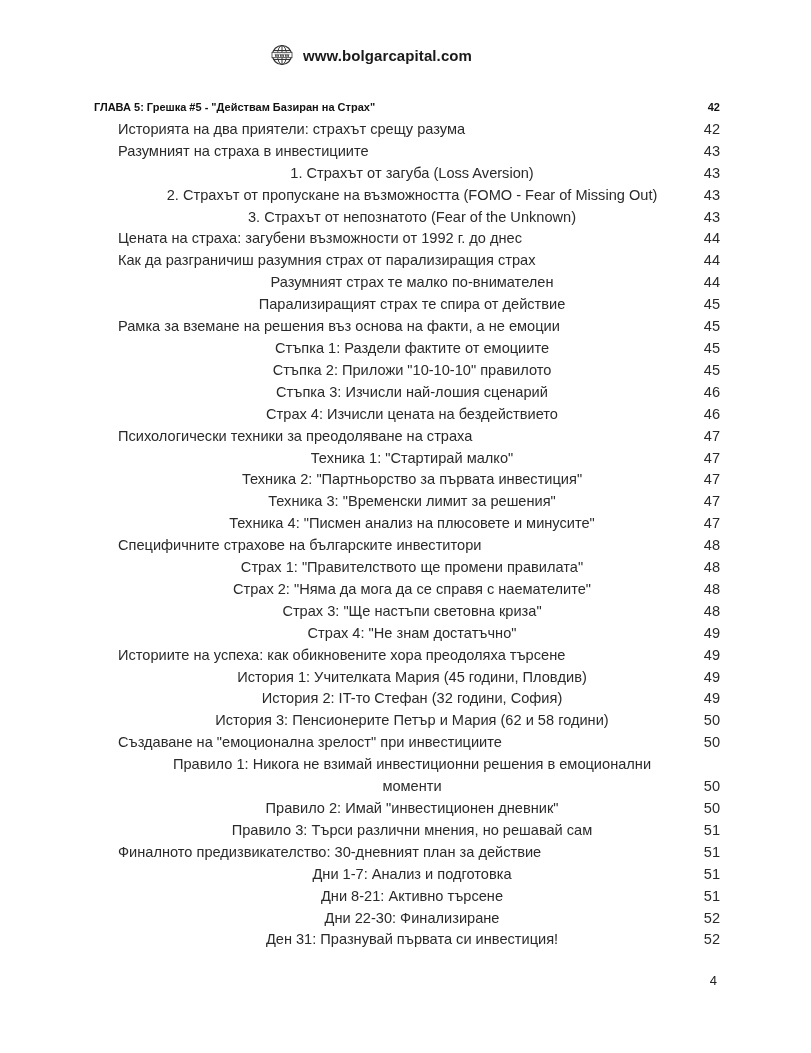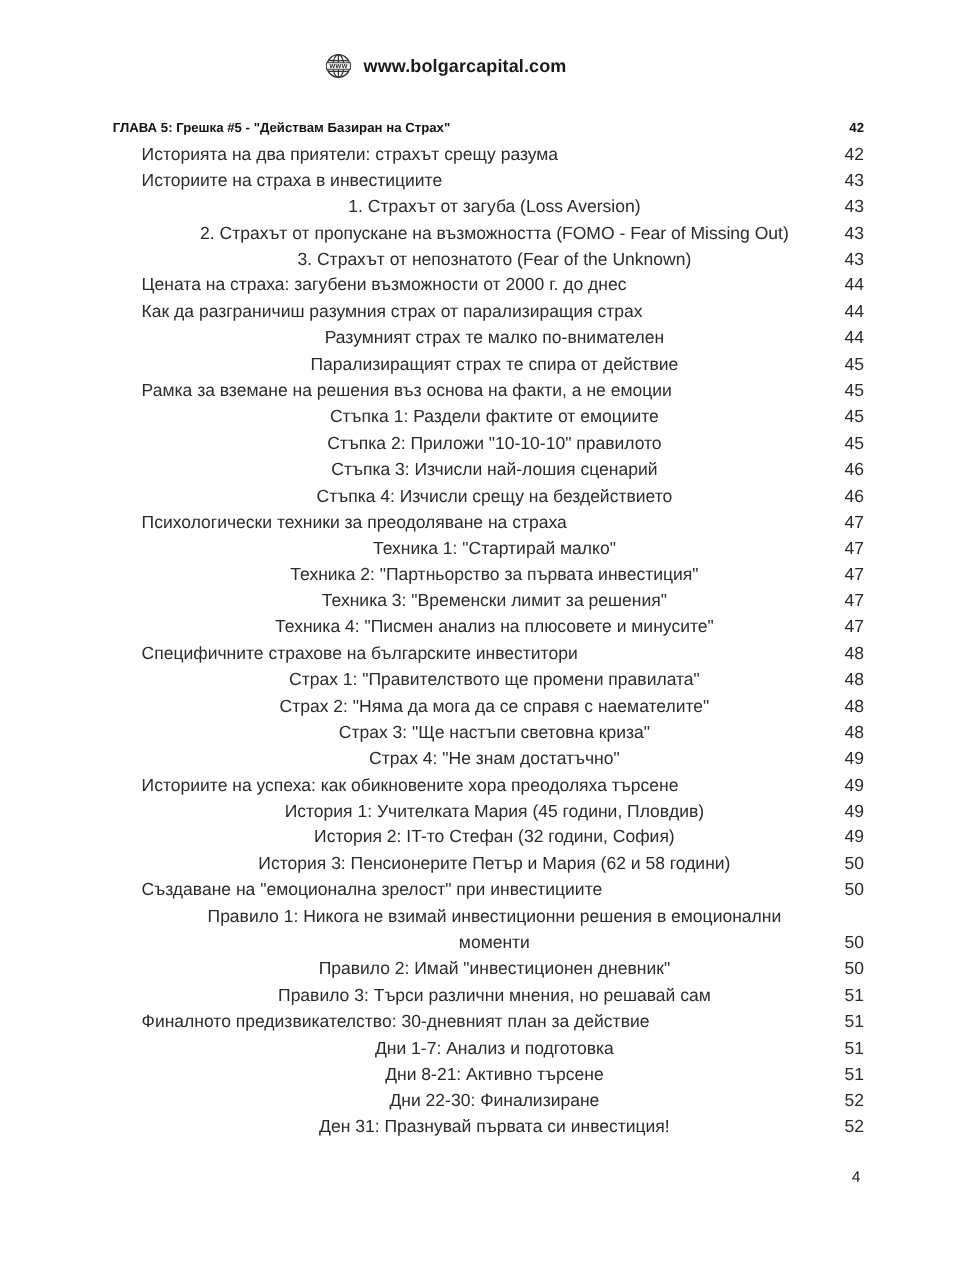--- a/index.html
+++ b/index.html
@@ -46,37 +46,37 @@
 <div class="toc" id="toc">
     <div class="row lvl0">
       <span class="title">ГЛАВА 5: Грешка #5 - "Действам Базиран на Страх"</span>
       <span class="page">42</span>
     </div>
     <div class="row lvl1">
       <span class="title">Историята на два приятели: страхът срещу разума</span>
       <span class="page">42</span>
     </div>
     <div class="row lvl1">
-      <span class="title">Историите на страха в инвестициите</span>
+      <span class="title">Разумният на страха в инвестициите</span>
       <span class="page">43</span>
     </div>
     <div class="row lvl2">
       <span class="title">1. Страхът от загуба (Loss Aversion)</span>
       <span class="page">43</span>
     </div>
     <div class="row lvl2">
       <span class="title">2. Страхът от пропускане на възможността (FOMO - Fear of Missing Out)</span>
       <span class="page">43</span>
     </div>
     <div class="row lvl2">
       <span class="title">3. Страхът от непознатото (Fear of the Unknown)</span>
       <span class="page">43</span>
     </div>
     <div class="row lvl1">
-      <span class="title">Цената на страха: загубени възможности от 2000 г. до днес</span>
+      <span class="title">Цената на страха: загубени възможности от 1992 г. до днес</span>
       <span class="page">44</span>
     </div>
     <div class="row lvl1">
       <span class="title">Как да разграничиш разумния страх от парализиращия страх</span>
       <span class="page">44</span>
     </div>
     <div class="row lvl2">
       <span class="title">Разумният страх те малко по-внимателен</span>
       <span class="page">44</span>
     </div>
@@ -94,21 +94,21 @@
     </div>
     <div class="row lvl2">
       <span class="title">Стъпка 2: Приложи "10-10-10" правилото</span>
       <span class="page">45</span>
     </div>
     <div class="row lvl2">
       <span class="title">Стъпка 3: Изчисли най-лошия сценарий</span>
       <span class="page">46</span>
     </div>
     <div class="row lvl2">
-      <span class="title">Стъпка 4: Изчисли срещу на бездействието</span>
+      <span class="title">Страх 4: Изчисли цената на бездействието</span>
       <span class="page">46</span>
     </div>
     <div class="row lvl1">
       <span class="title">Психологически техники за преодоляване на страха</span>
       <span class="page">47</span>
     </div>
     <div class="row lvl2">
       <span class="title">Техника 1: "Стартирай малко"</span>
       <span class="page">47</span>
     </div>

